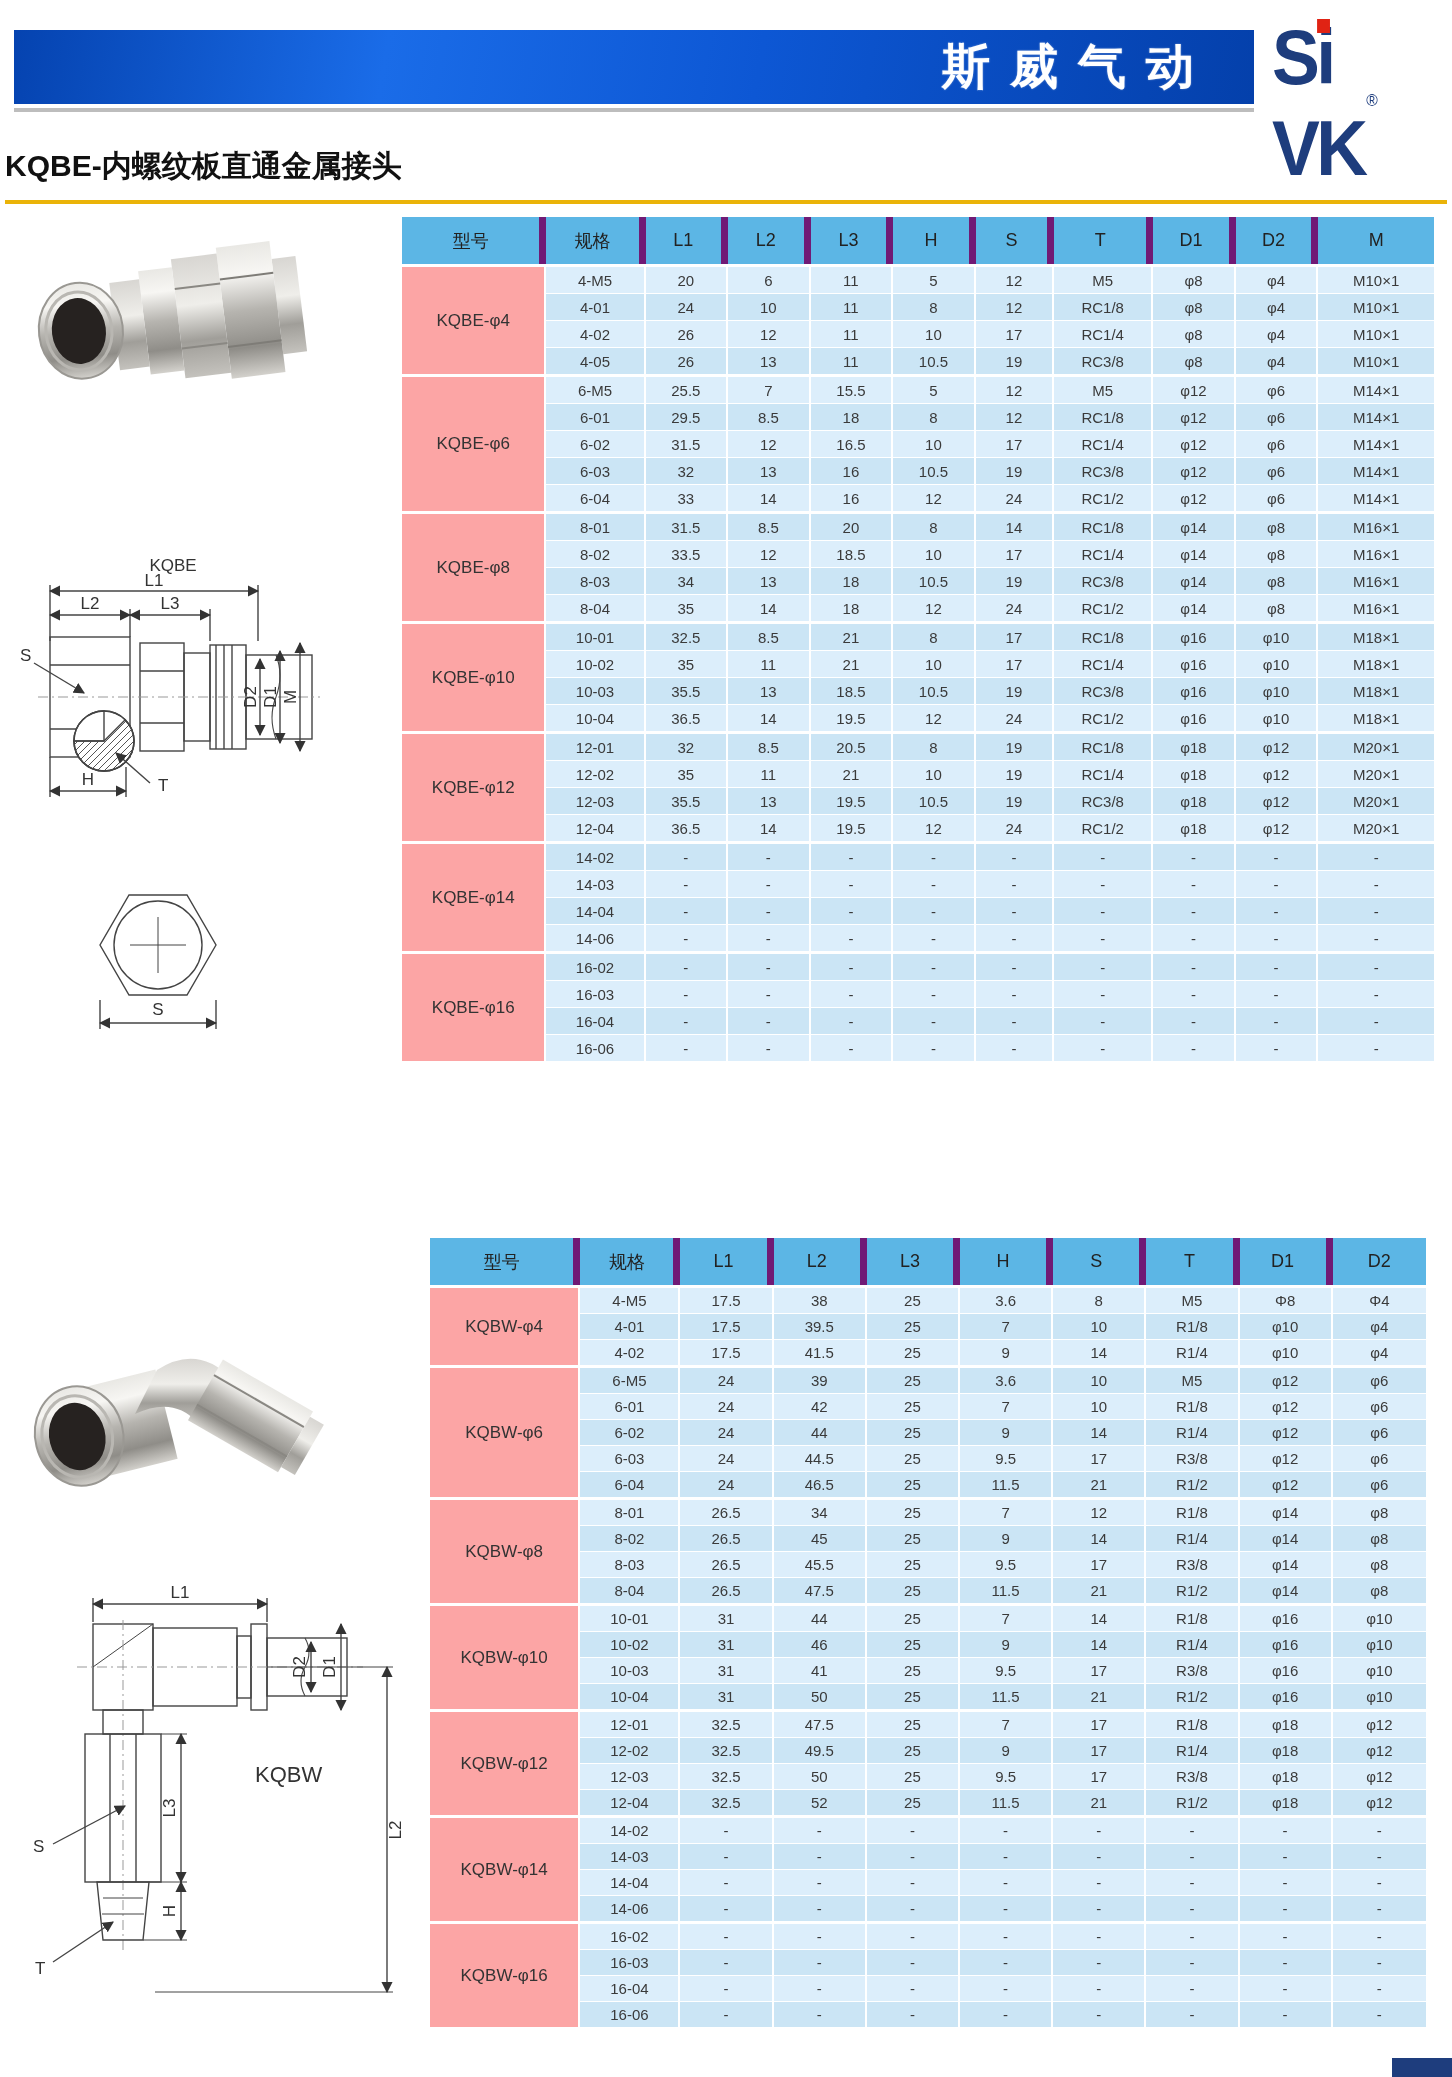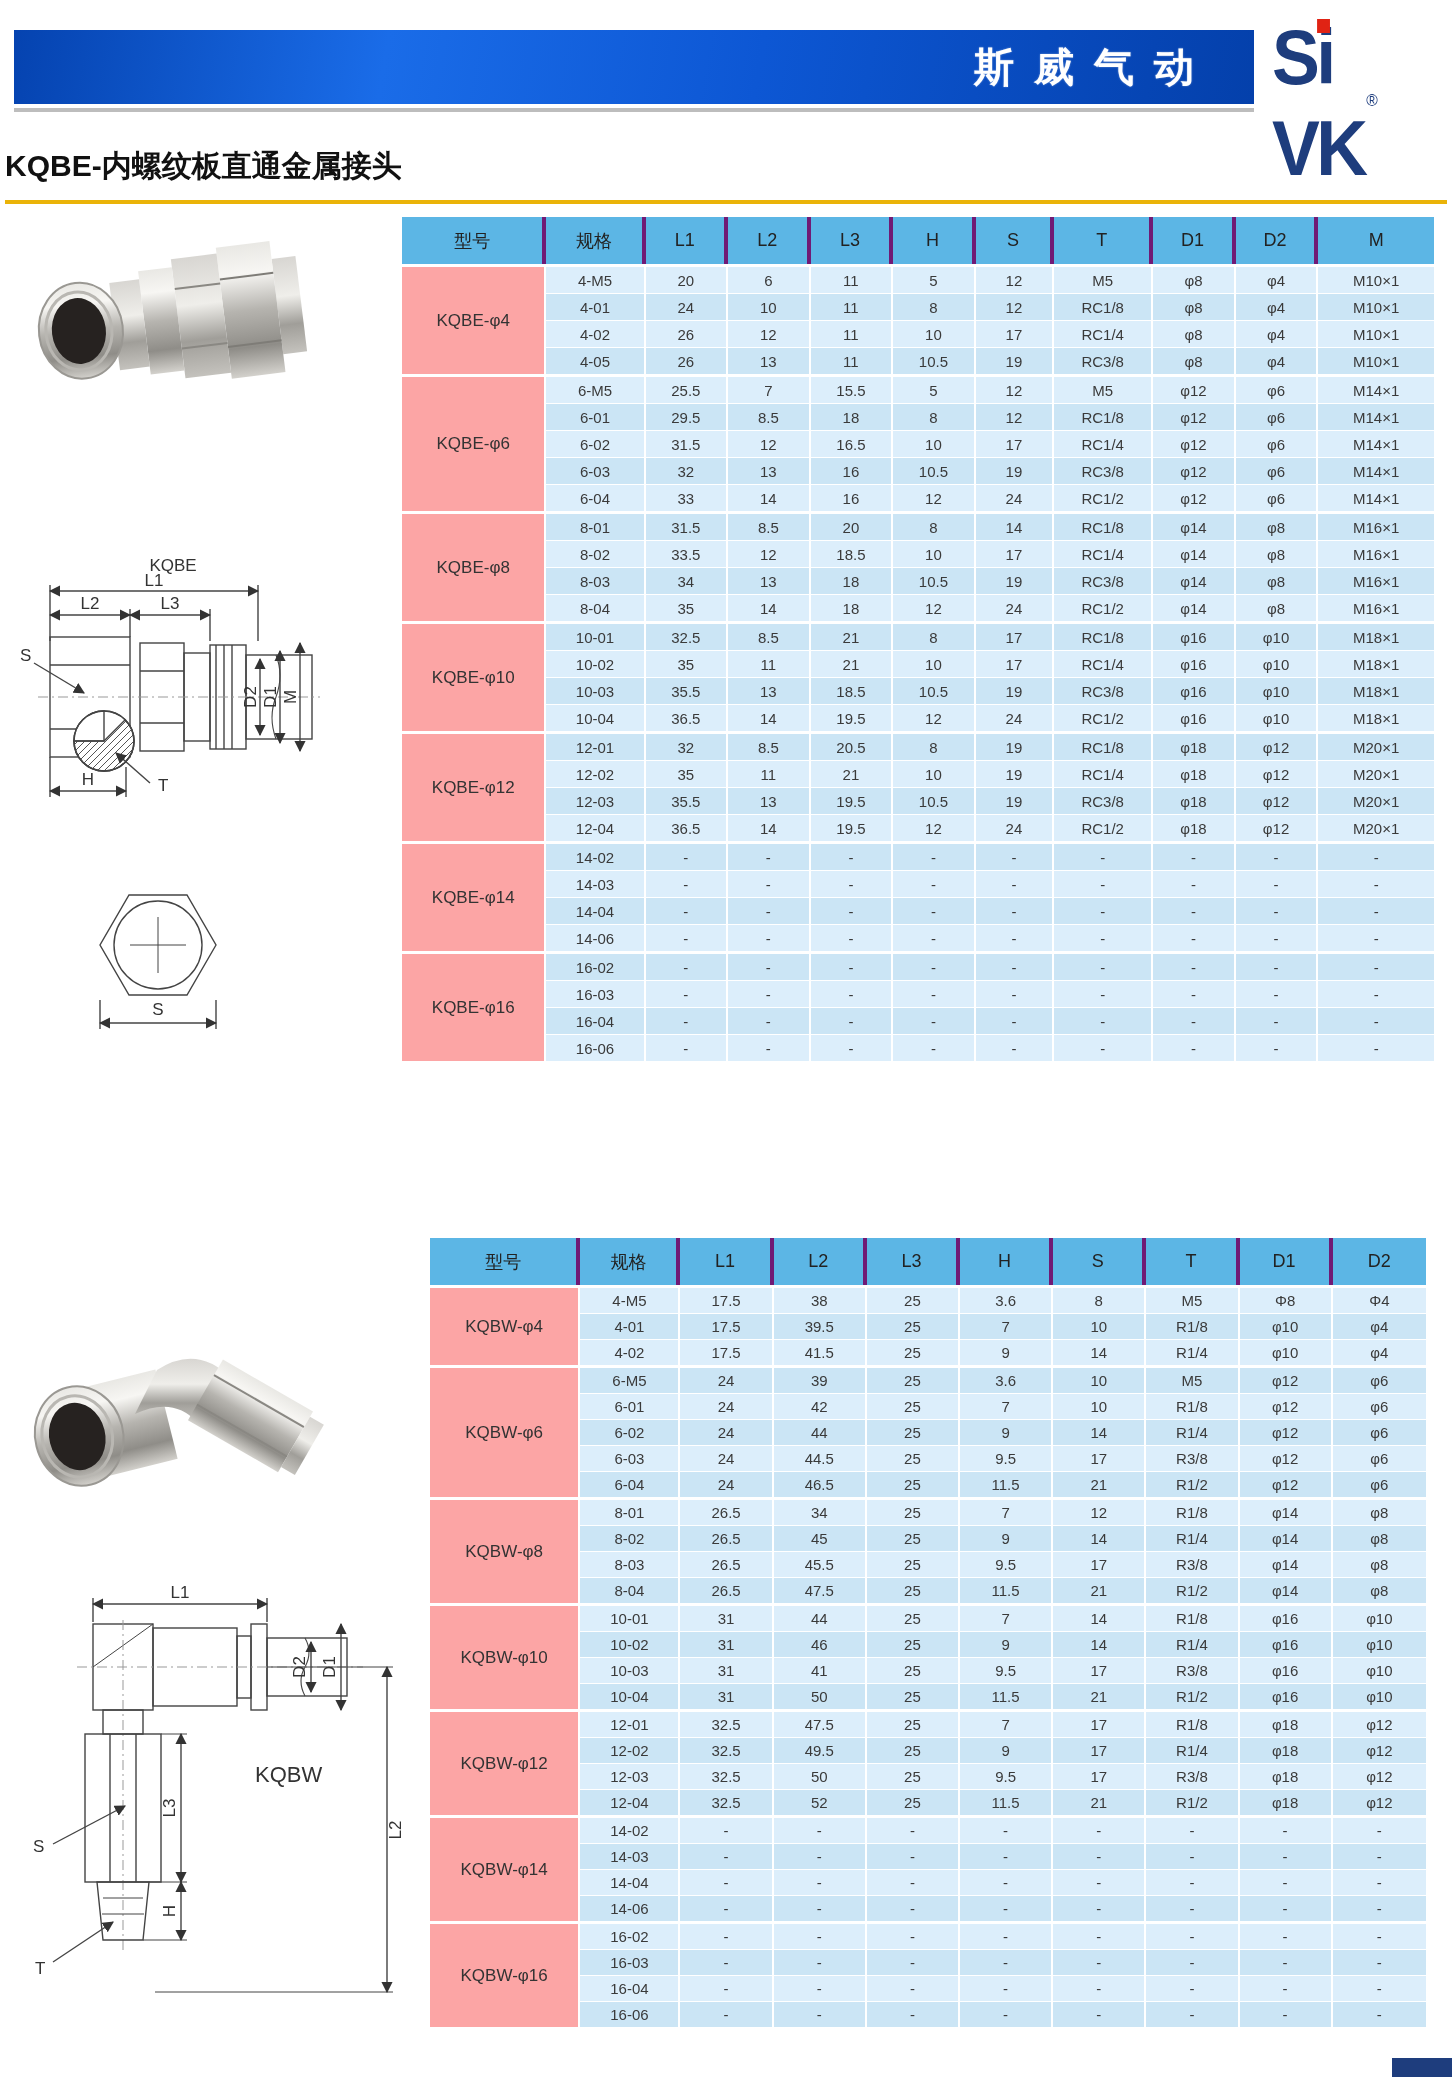--- a/index.html
+++ b/index.html
@@ -3,42 +3,42 @@
 <meta charset="utf-8">
 <style>
   html,body{margin:0;padding:0;background:#fff;}
   body{font-family:"Liberation Sans","DejaVu Sans",sans-serif;}
   .page{position:relative;width:1452px;height:2077px;background:#ffffff;overflow:hidden;}
 
   
   .banner{position:absolute;left:14px;top:30px;width:1240px;height:74px;
     background:linear-gradient(100deg,#0543b0 0%,#1a6ce8 30%,#0d57d4 60%,#0440ab 100%);
     display:flex;align-items:center;justify-content:flex-end;}
-  .banner-cn{color:#ffffff;font-size:40px;font-weight:700;letter-spacing:20px;padding-right:40px;
+  .banner-cn{color:#ffffff;font-size:48px;font-weight:700;letter-spacing:20px;padding-right:40px;
     text-shadow:0 0 2px rgba(255,255,255,.45);}
   .banner-underline{position:absolute;left:14px;top:108px;width:1240px;height:4px;background:#bdbdbd;}
   .logo{position:absolute;left:1272px;top:12px;width:176px;height:92px;color:#1e3d7d;
     font-weight:900;font-size:78px;letter-spacing:-4px;transform:scaleX(.92);transform-origin:left;}
   .logo .logo-i{position:relative;display:inline-block;}
   .logo .logo-i::before{content:"";position:absolute;left:1px;top:7px;width:14px;height:14px;background:#e02314;}
   .logo sup{font-size:17px;font-weight:400;letter-spacing:0;position:relative;top:-42px;left:2px;}
 
   
   .sec-title{position:absolute;left:5px;width:1442px;font-size:30px;font-weight:700;color:#111;
     padding-bottom:13px;border-bottom:4px solid #eab308;}
   .sec-title.t1{top:146px;}
   .sec-title.t2{top:1128px;}
 
   
   .tbl-wrap{position:absolute;}
   .tbl-wrap.tw1{left:402px;top:217px;width:1032px;}
   .tbl-wrap.tw2{left:430px;top:1238px;width:996px;}
   table.spec-table{border-collapse:separate;border-spacing:0;table-layout:fixed;width:100%;}
   .spec-table th{background:#5cb6e5;font-weight:400;font-size:18px;color:#222;height:47px;
-    border-right:4px solid #701a75;text-align:center;padding:0;}
+    border-right:7px solid #701a75;text-align:center;padding:0;}
   .spec-table th:last-child{border-right:none;}
   .spec-table td{text-align:center;font-size:15px;color:#3a3a3a;height:26px;padding:0;
     border-right:2px solid #fff;border-top:1px solid #fff;}
   .tw2 .spec-table td{height:25px;}
   .spec-table td:last-child{border-right:none;}
   .spec-table tr.group-start td{border-top:3px solid #fff;}
   .spec-table td.light{background:#dceefb;}
   .spec-table td.dark{background:#cbe5f5;}
   .spec-table td.model-cell{background:#fca5a5;font-size:17px;color:#333;}
 

